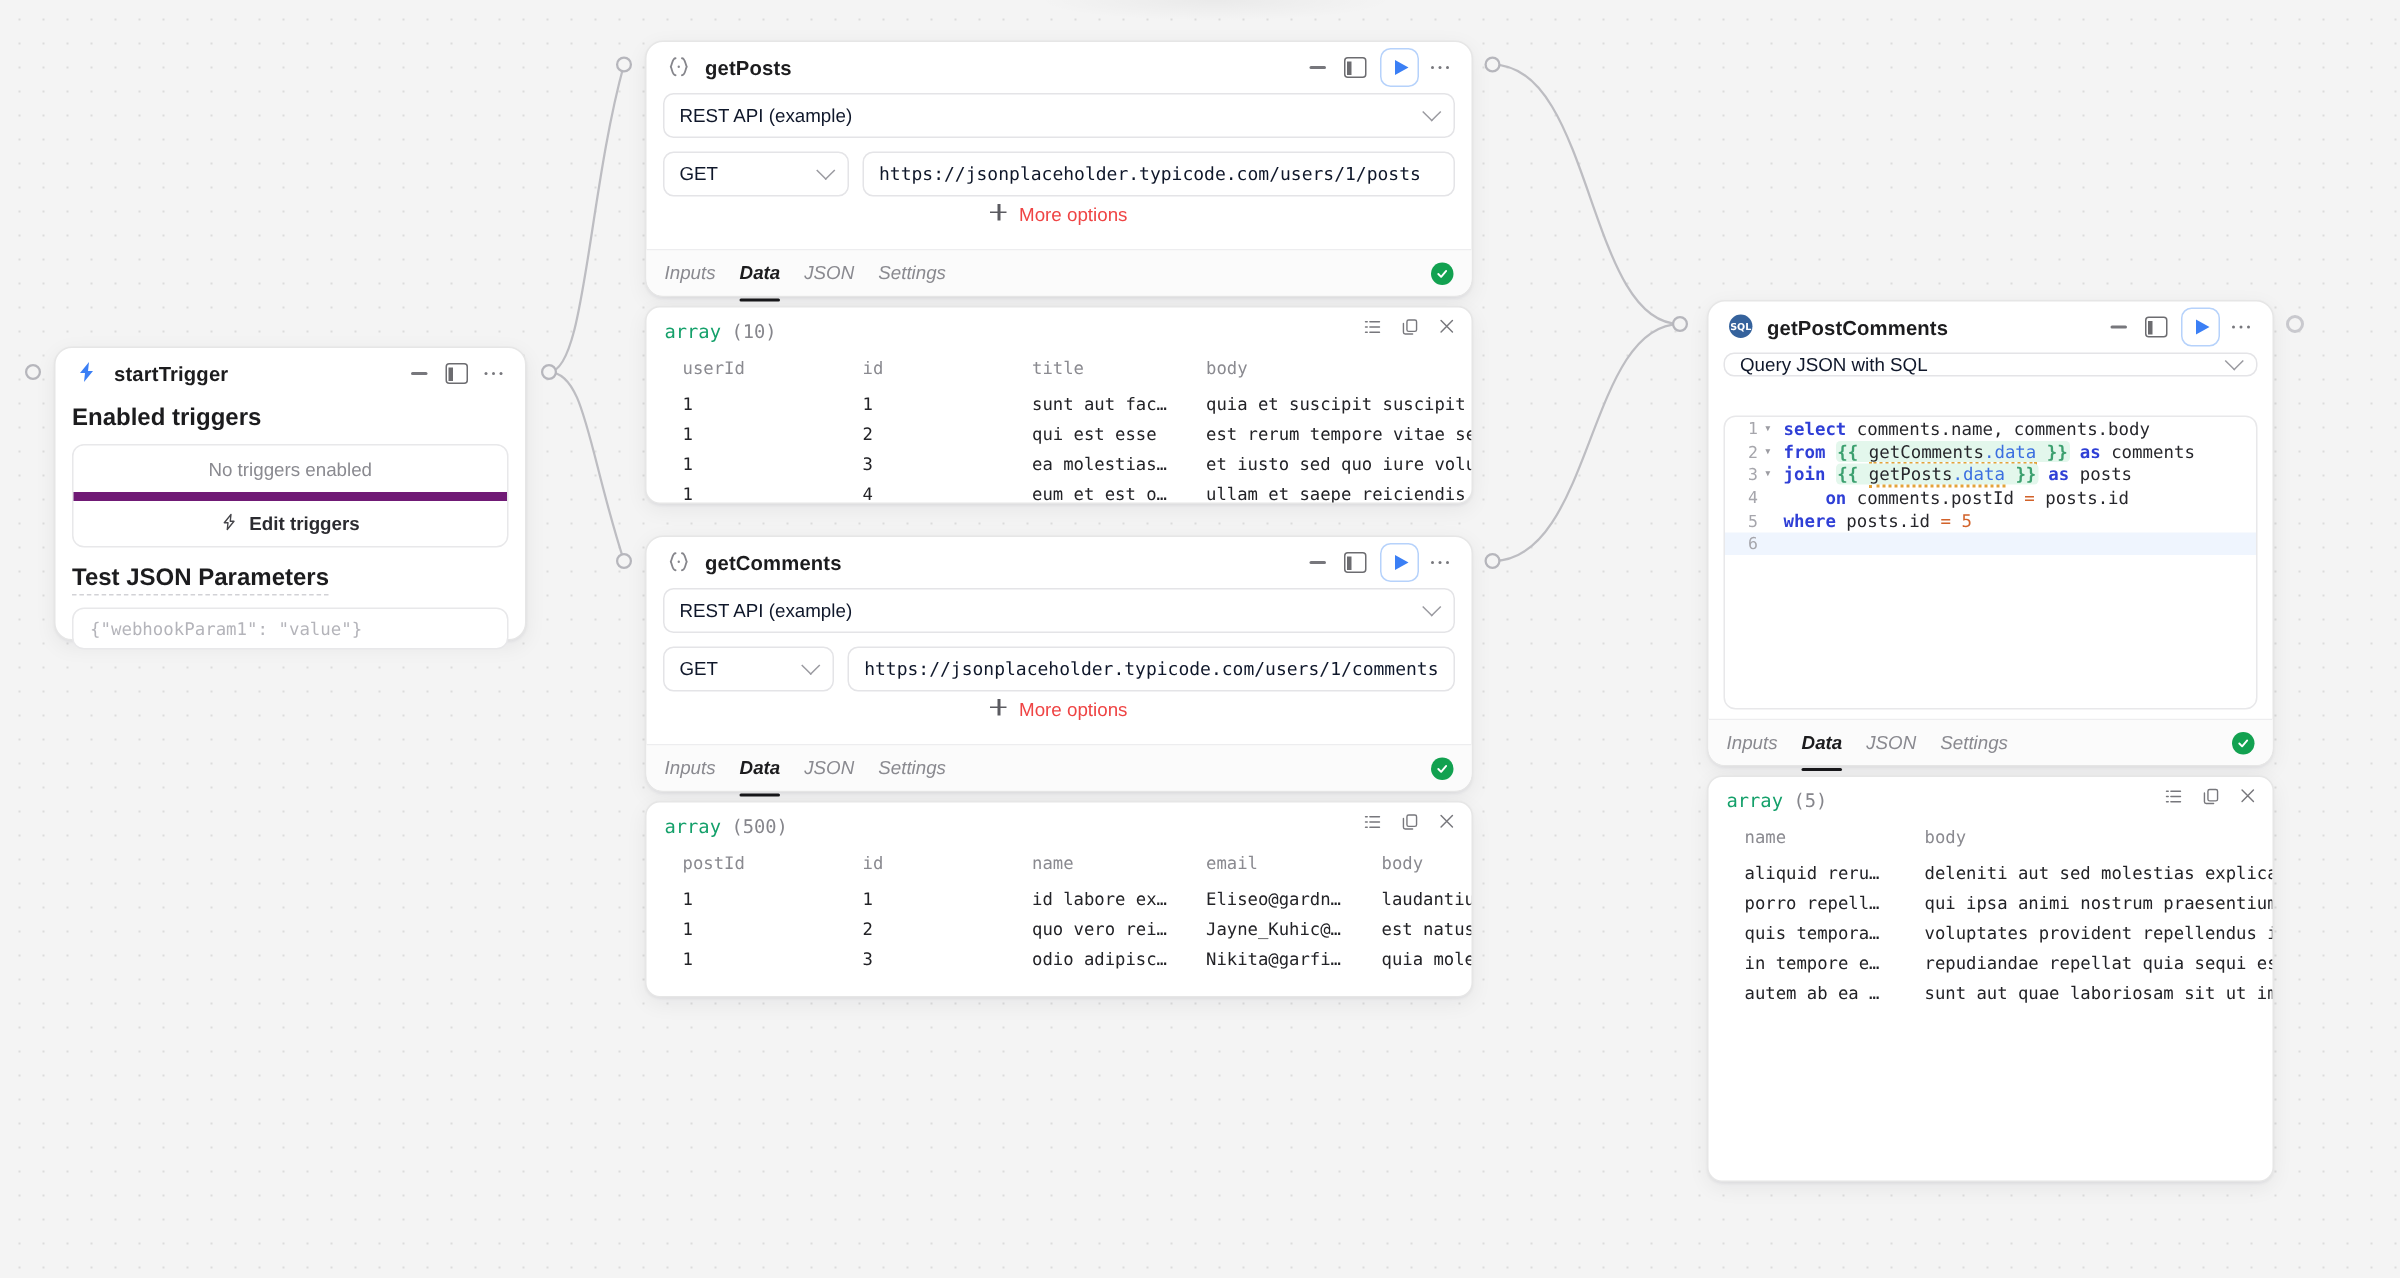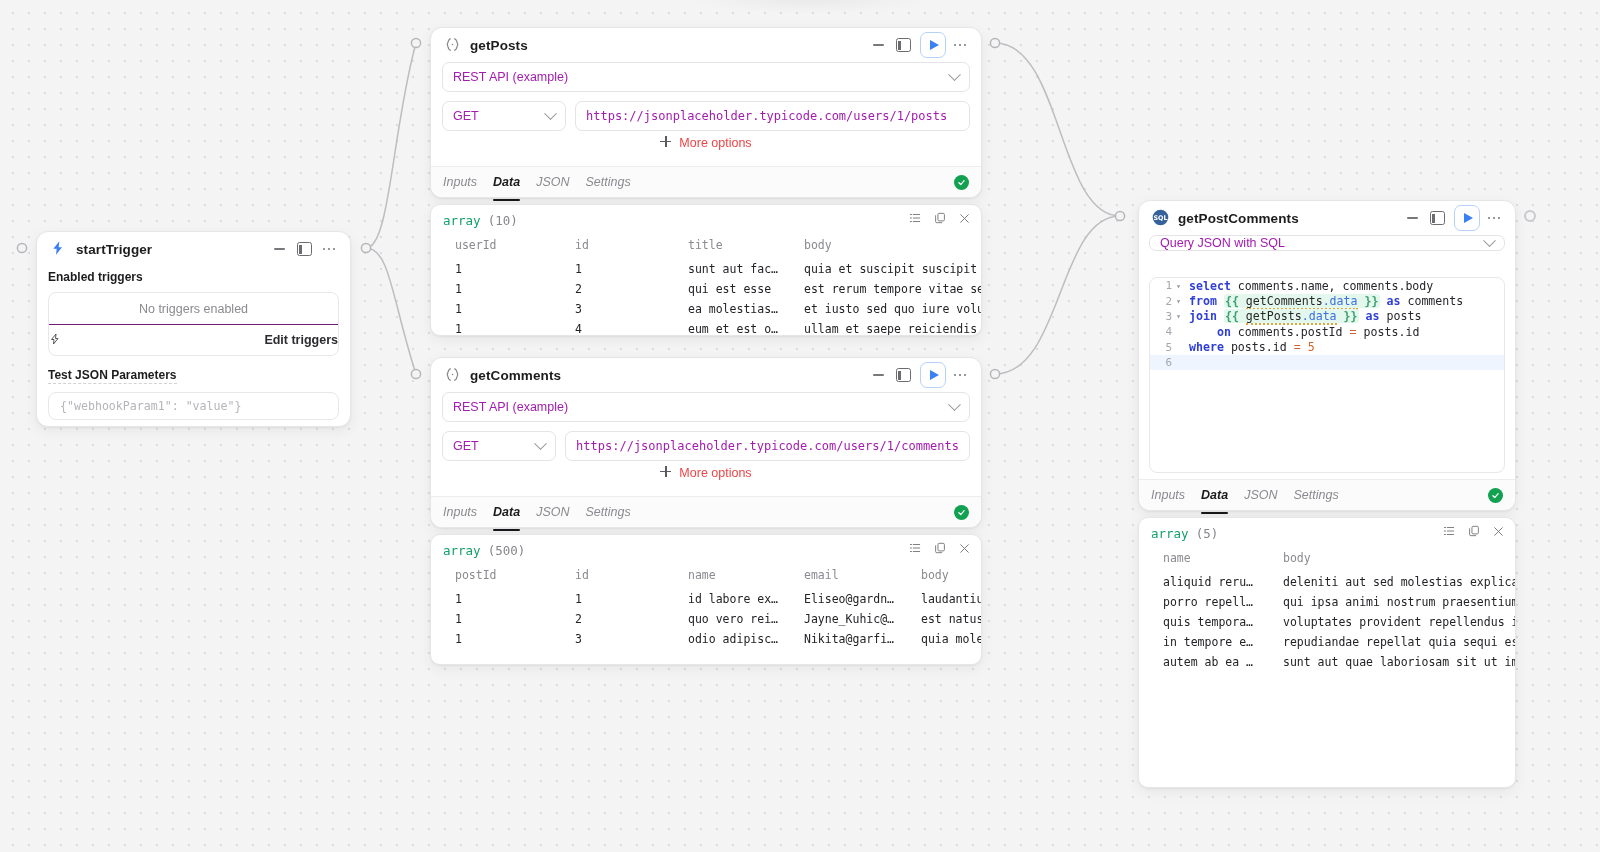--- a/index.html
+++ b/index.html
@@ -46,21 +46,21 @@
   .panelico{width:13px;height:12px;border:1.6px solid #6c6c70;border-radius:2.5px;position:relative;}
   .panelico:after{content:"";position:absolute;left:1.5px;top:1.5px;bottom:1.5px;width:3.2px;background:#6c6c70;}
   .dots3{display:flex;gap:2.4px;}
   .dots3 i{width:2.6px;height:2.6px;border-radius:50%;background:#77777c;display:block;}
   .play{width:0;height:0;border-left:9px solid #3b7ff5;border-top:5.5px solid transparent;border-bottom:5.5px solid transparent;margin-left:2px;}
 
   
   .fld{
     height:30px;border:1px solid #e4e4e7;border-radius:7px;background:#fff;
     display:flex;align-items:center;padding:0 10px;box-sizing:border-box;
-    font-size:12.5px;color:#a21caf;
+    font-size:12.5px;color:#0f172a;
   }
   .fld .cv{flex:1;white-space:nowrap;overflow:hidden;}
   .chev{width:8px;height:8px;border-right:1.4px solid #9a9aa0;border-bottom:1.4px solid #9a9aa0;transform:rotate(45deg) translate(-2px,-2px);flex:0 0 auto;}
   .urlfld{font-family:"DejaVu Sans Mono","Liberation Mono",monospace;font-size:12px;}
 
   .moreopt{
     display:flex;align-items:flex-start;justify-content:center;gap:8px;
     height:28px;font-size:12.5px;color:#ef4444;
   }
   .plus{position:relative;width:11px;height:11px;}
@@ -115,24 +115,24 @@
   .code{padding-left:4px;white-space:pre;color:#26262b;}
   .kw{color:#2f3fd6;font-weight:700;}
   .tpl{background:#e3f7ec;border-radius:3px;padding:0 1px;}
   .tplb{color:#3ca06f;font-weight:700;}
   .ref{color:#26262b;border-bottom:2px dotted #e3a33b;}
   .prop{color:#3b6fe0;}
   .num{color:#d2622a;}
 
   
   .ph{color:#b4b4ba;}
-  .sect{font-size:12px;font-weight:700;color:#1c1c1e;}
+  .sect{font-size:16px;font-weight:700;color:#1c1c1e;}
   .trigbox{border:1px solid #e8e8ea;border-radius:8px;background:#fff;box-sizing:border-box;}
   .trigempty{height:31px;display:flex;align-items:center;justify-content:center;font-size:12.5px;color:#8a8a90;}
-  .trigedit{height:30px;border-top:1px solid #701a75;display:flex;align-items:center;justify-content:space-between;gap:7px;font-size:12.5px;font-weight:700;color:#2b2b30;}
+  .trigedit{height:30px;border-top:6px solid #701a75;display:flex;align-items:center;justify-content:center;gap:7px;font-size:12.5px;font-weight:700;color:#2b2b30;}
   .jsonin{border:1px solid #e8e8ea;border-radius:8px;background:#fff;height:28px;display:flex;align-items:center;padding:0 11px;box-sizing:border-box;font-family:"DejaVu Sans Mono","Liberation Mono",monospace;font-size:11.6px;}
   .dashunder{border-bottom:1px dashed #d2d2d6;display:inline-block;padding-bottom:1px;}
 </style>
 </head>
 <body>
 
 <div id="canvas"></div>
 <div id="topfade"></div>
 
 <svg class="edges">

